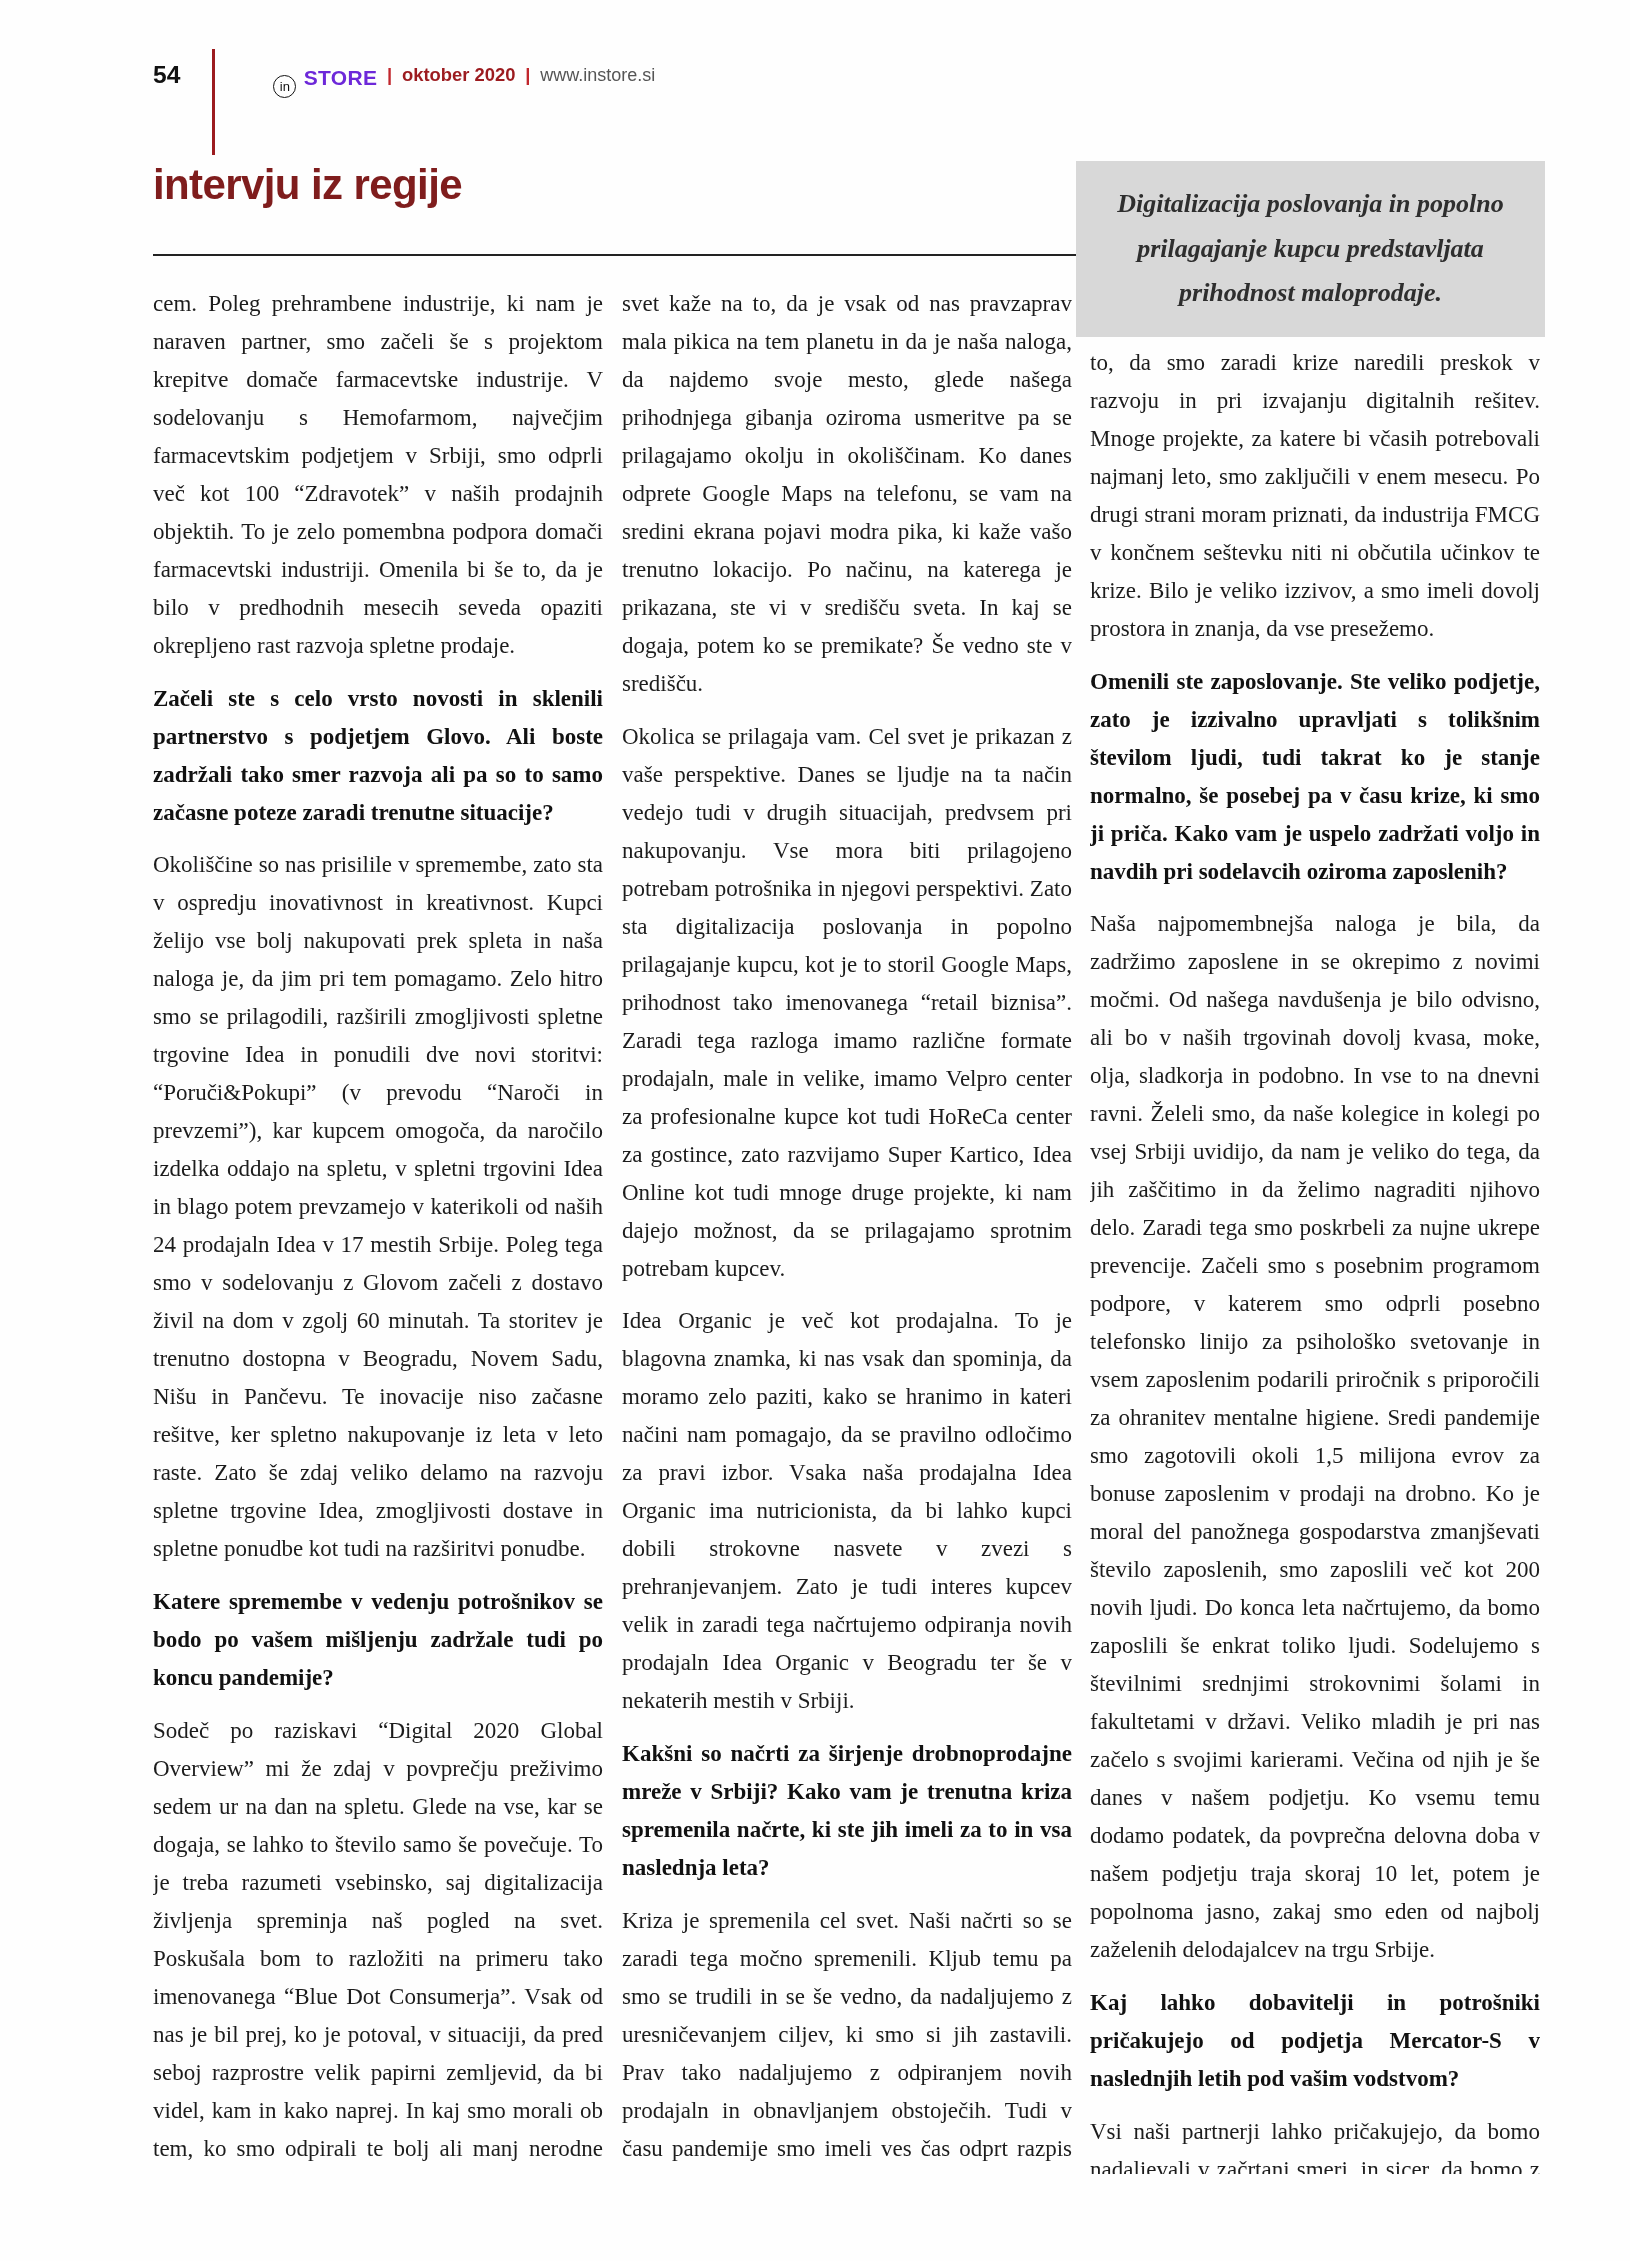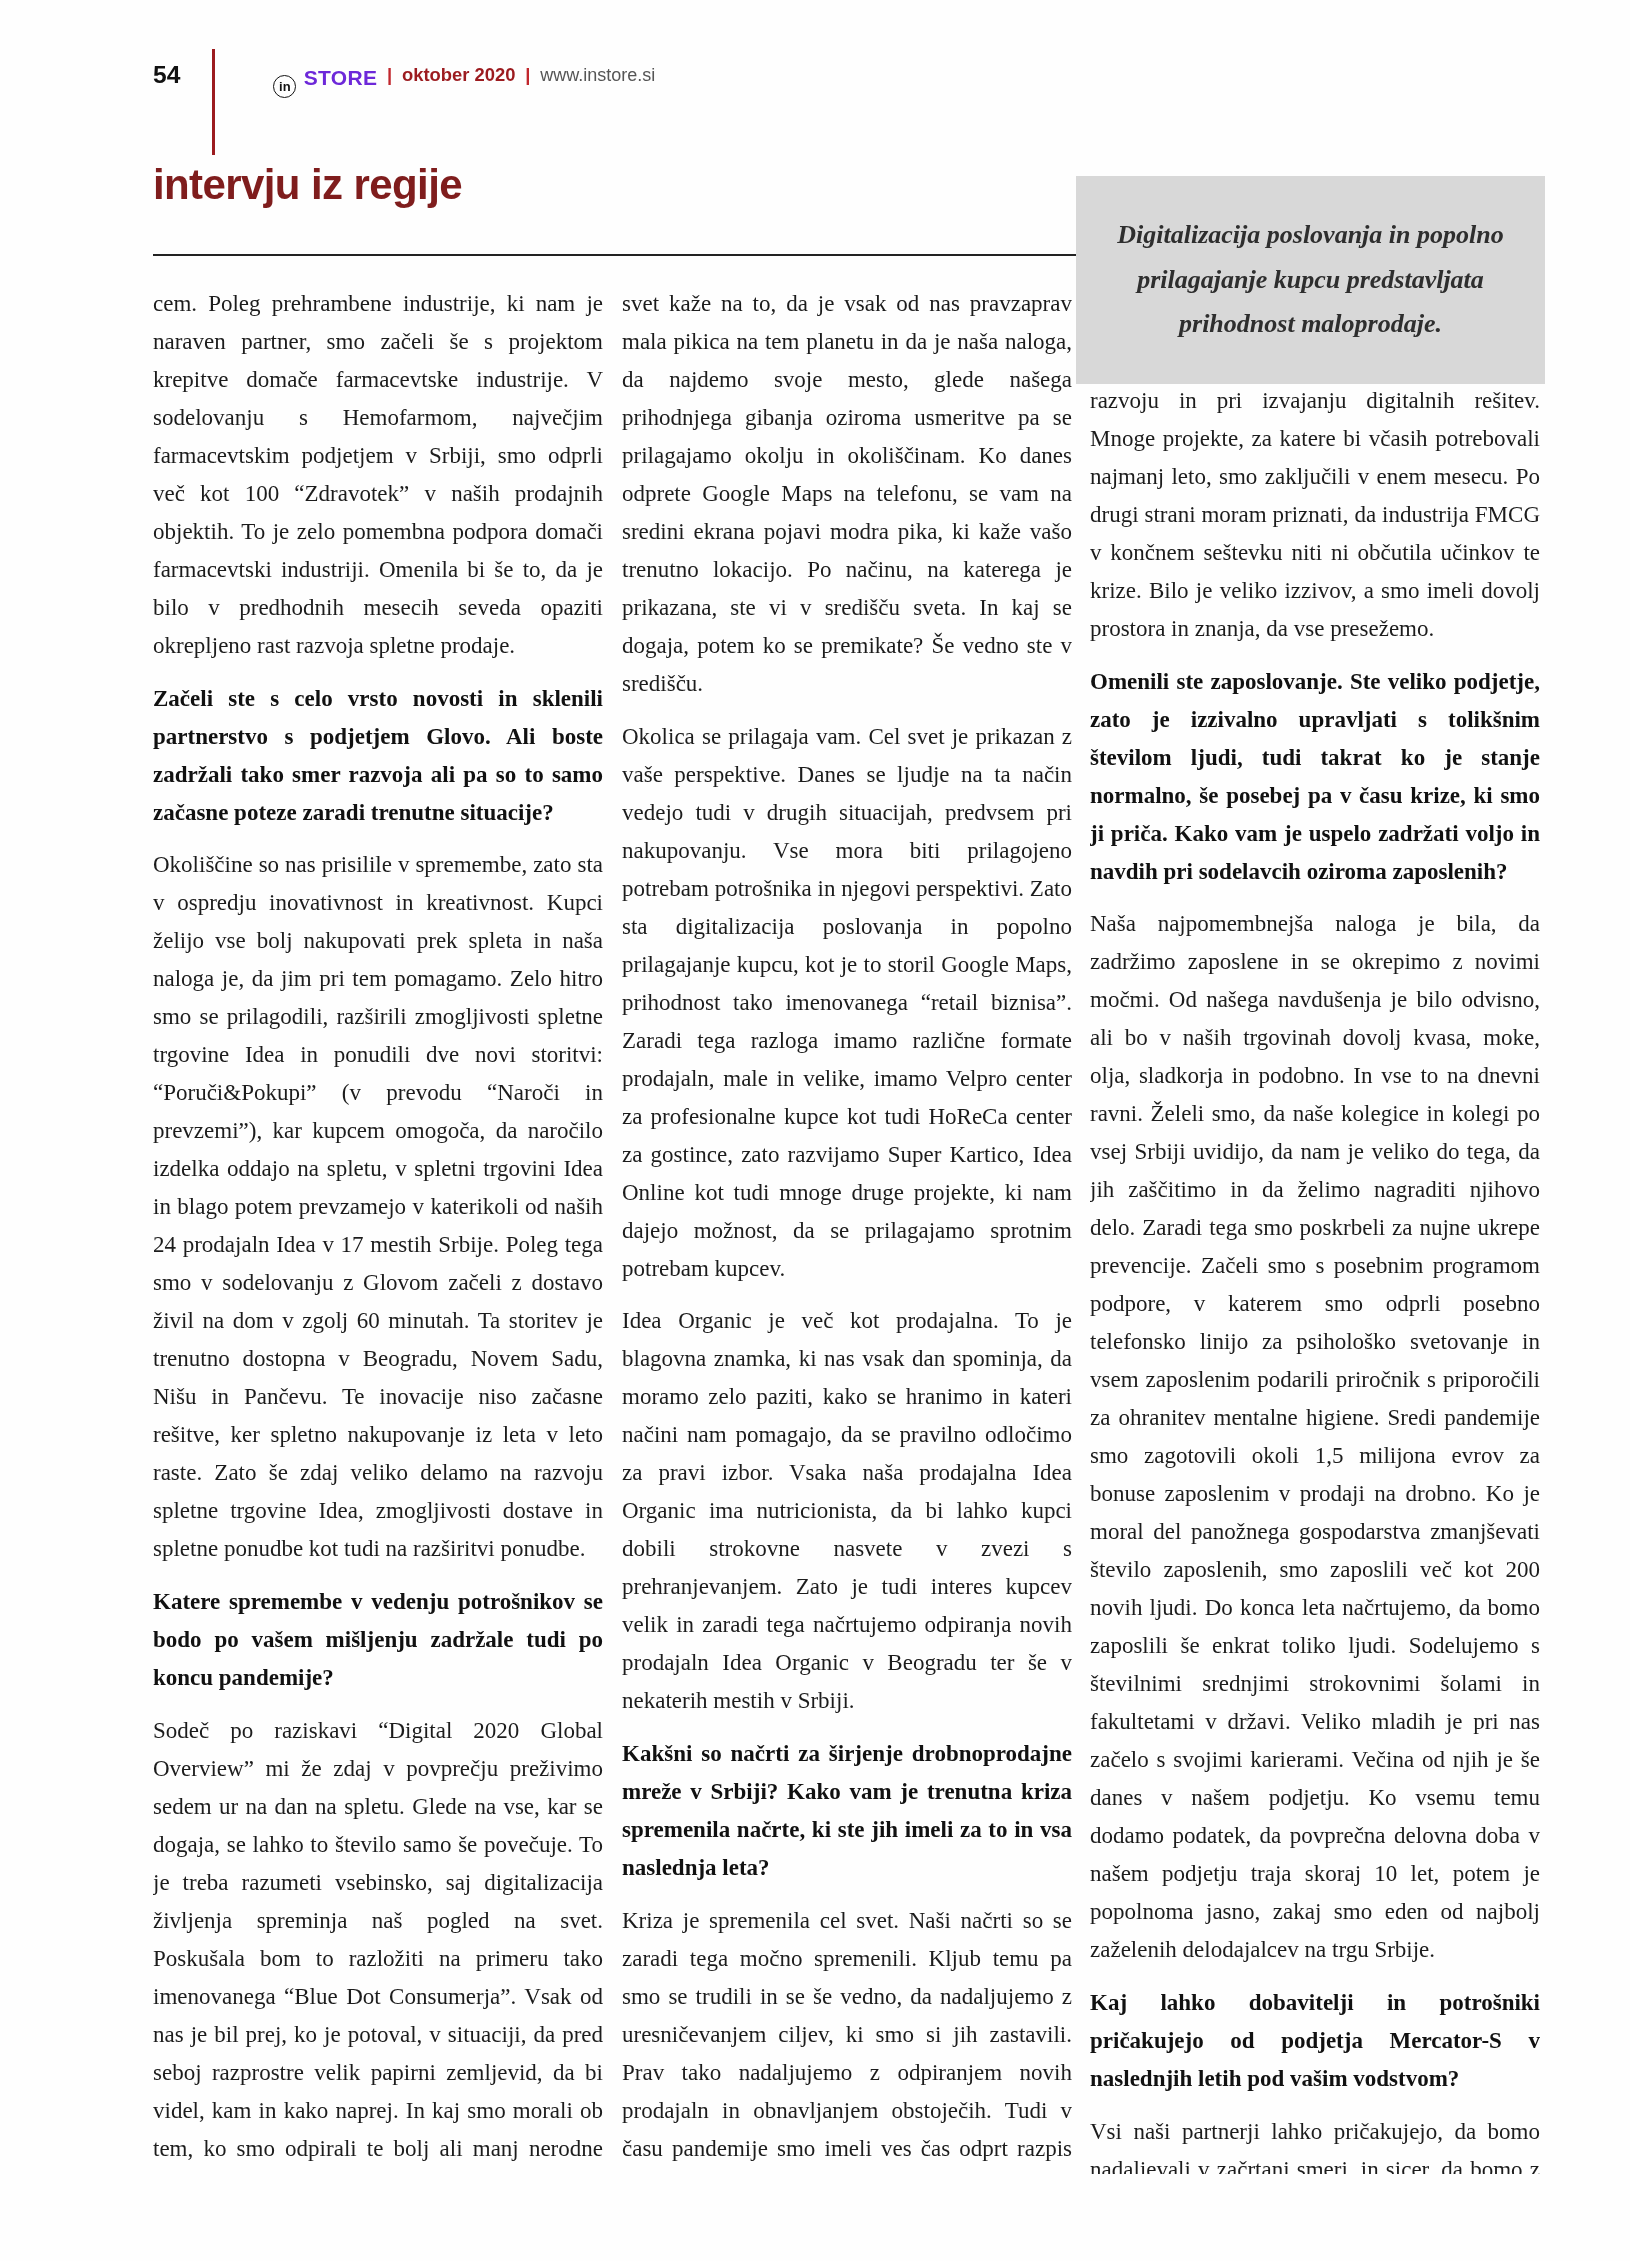--- a/index.html
+++ b/index.html
@@ -23,21 +23,21 @@
     font-family: "Liberation Sans", sans-serif;
   }
   .page-number { font-weight: bold; font-size: 24.6px; color: #111; }
   .red-vline {
     position: absolute; left: 212px; top: 49px;
     width: 2.5px; height: 106px; background: #9c1b1f;
   }
   .logo-circle {
     width: 23px; height: 23px; border: 1.8px solid #111; border-radius: 50%;
     display: flex; align-items: center; justify-content: center;
-    font-size: 13px; font-weight: bold; color: #111;
+    font-size: 13px; font-weight: normal; color: #111;
     margin-left: 93px; margin-right: 7.4px; flex: none; margin-top: 23px;
   }
   .magazine-name { font-weight: bold; font-size: 21px; letter-spacing: 0.3px; color: #6d28d9; margin-top: 6px; }
   .header-sep { color: #c1272d; font-weight: bold; font-size: 18.4px; margin: 0 9.8px; }
   .issue-date { color: #9c1b1f; font-weight: bold; font-size: 18.4px; text-align: right; }
   .website { color: #555; font-size: 18px; }
 
   
   .section-title {
     position: absolute; left: 153px; top: 161px;
@@ -47,22 +47,22 @@
     text-align: center;
   }
   .title-rule {
     position: absolute; left: 153px; top: 254px;
     width: 1388px; height: 1.8px; background: #222;
     z-index: 1;
   }
 
   
   .pullquote {
-    position: absolute; left: 1076px; top: 176px; width: 469px;
-    background: #d8d8d8; padding: 37px 28px; z-index: 2;
+    position: absolute; left: 1076px; top: 161px; width: 469px;
+    background: #d8d8d8; padding: 21px 28px; z-index: 2;
   }
   .pullquote-text {
     font-style: italic; font-weight: bold;
     font-size: 26px; line-height: 1.72;
     text-align: center; color: #2e2e2e;
   }
 
   
   .column {
     position: absolute; top: 285px; width: 450px;

